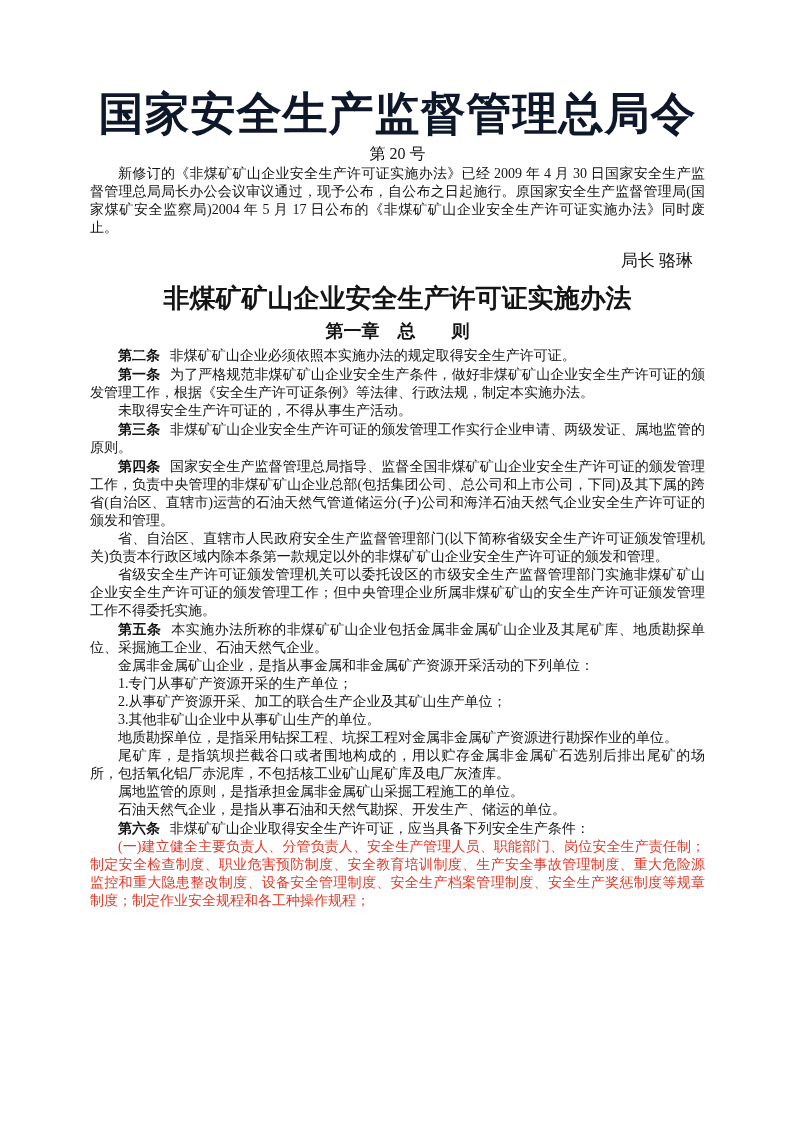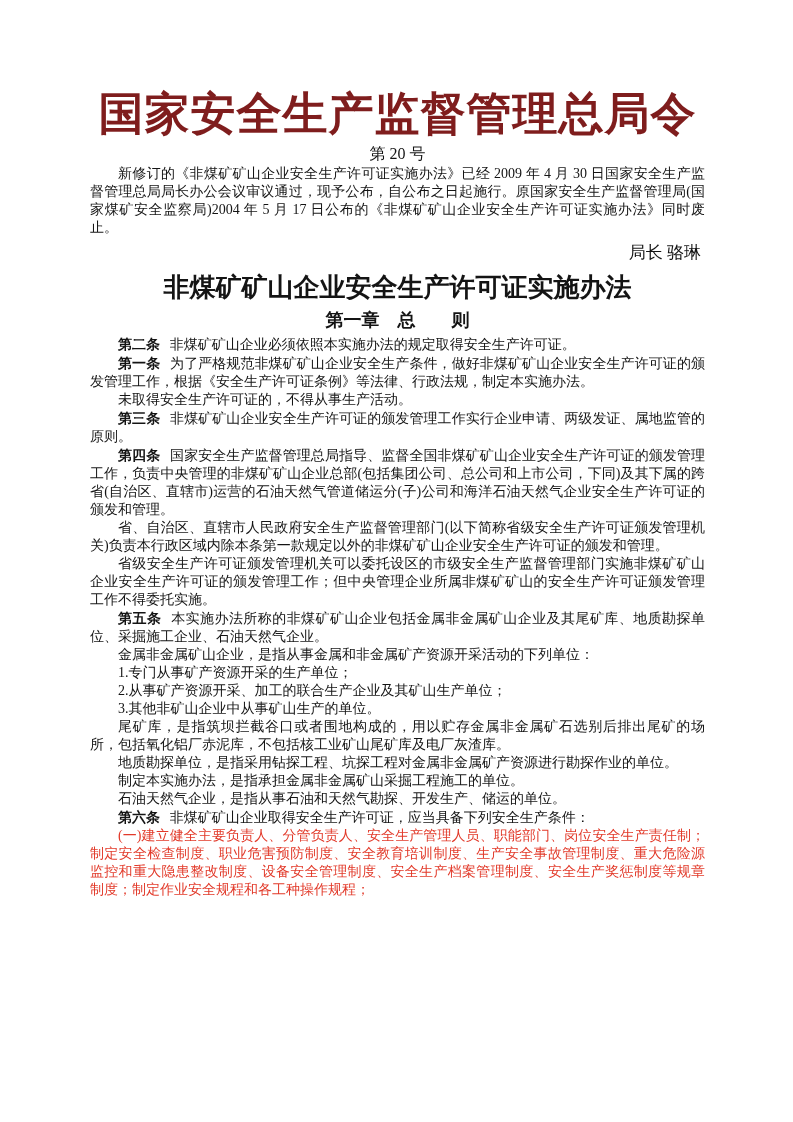--- a/index.html
+++ b/index.html
@@ -9,21 +9,21 @@
     height: 1122px;
     box-sizing: border-box;
     padding: 86px 88px 0 90px;
     background: #ffffff;
     color: #141414;
     font-family: "Liberation Serif", "DejaVu Serif", serif;
     overflow: hidden;
   }
   .decree-title {
     margin: 0;
-    color: #7f1d1d;
+    color: #0f172a;
     font-size: 45px;
     line-height: 56px;
     font-weight: bold;
     text-align: center;
     letter-spacing: 1px;
     font-family: "Liberation Serif", "DejaVu Serif", serif;
     white-space: nowrap;
   }
   .issue-no {
     text-align: center;
@@ -31,21 +31,21 @@
     line-height: 23px;
   }
   .para {
     margin: 0;
     font-size: 14px;
     line-height: 18px;
     text-indent: 2em;
     text-align: justify;
   }
   .sig-line {
-    margin: 4px;
+    margin: 12px;
     font-size: 17px;
     line-height: 23px;
     text-align: right;
   }
   .doc-title {
     margin: 9px 0 3px 0;
     text-align: center;
     font-size: 26px;
     line-height: 30px;
     font-weight: bold;
@@ -96,23 +96,23 @@
   <p class="para">省、自治区、直辖市人民政府安全生产监督管理部门(以下简称省级安全生产许可证颁发管理机关)负责本行政区域内除本条第一款规定以外的非煤矿矿山企业安全生产许可证的颁发和管理。</p>
 
   <p class="para">省级安全生产许可证颁发管理机关可以委托设区的市级安全生产监督管理部门实施非煤矿矿山企业安全生产许可证的颁发管理工作；但中央管理企业所属非煤矿矿山的安全生产许可证颁发管理工作不得委托实施。</p>
 
   <p class="para"><span class="lead">第五条</span><span>本实施办法所称的非煤矿矿山企业包括金属非金属矿山企业及其尾矿库、地质勘探单位、采掘施工企业、石油天然气企业。</span></p>
 
   <p class="para">金属非金属矿山企业，是指从事金属和非金属矿产资源开采活动的下列单位：</p>
   <p class="para">1.专门从事矿产资源开采的生产单位；</p>
   <p class="para">2.从事矿产资源开采、加工的联合生产企业及其矿山生产单位；</p>
   <p class="para">3.其他非矿山企业中从事矿山生产的单位。</p>
+  <p class="para">地质勘探单位，是指采用钻探工程、坑探工程对金属非金属矿产资源进行勘探作业的单位。</p>
   <p class="para">尾矿库，是指筑坝拦截谷口或者围地构成的，用以贮存金属非金属矿石选别后排出尾矿的场所，包括氧化铝厂赤泥库，不包括核工业矿山尾矿库及电厂灰渣库。</p>
-  <p class="para">地质勘探单位，是指采用钻探工程、坑探工程对金属非金属矿产资源进行勘探作业的单位。</p>
-  <p class="para">制定本实施办法，是指承担金属非金属矿山采掘工程施工的单位。</p>
+  <p class="para">属地监管的原则，是指承担金属非金属矿山采掘工程施工的单位。</p>
   <p class="para">石油天然气企业，是指从事石油和天然气勘探、开发生产、储运的单位。</p>
 
 
   <p class="para"><span class="lead">第六条</span><span>非煤矿矿山企业取得安全生产许可证，应当具备下列安全生产条件：</span></p>
 
   <p class="para red-text">(一)建立健全主要负责人、分管负责人、安全生产管理人员、职能部门、岗位安全生产责任制；制定安全检查制度、职业危害预防制度、安全教育培训制度、生产安全事故管理制度、重大危险源监控和重大隐患整改制度、设备安全管理制度、安全生产档案管理制度、安全生产奖惩制度等规章制度；制定作业安全规程和各工种操作规程；</p>
 
 </div>
 
 </body></html>

